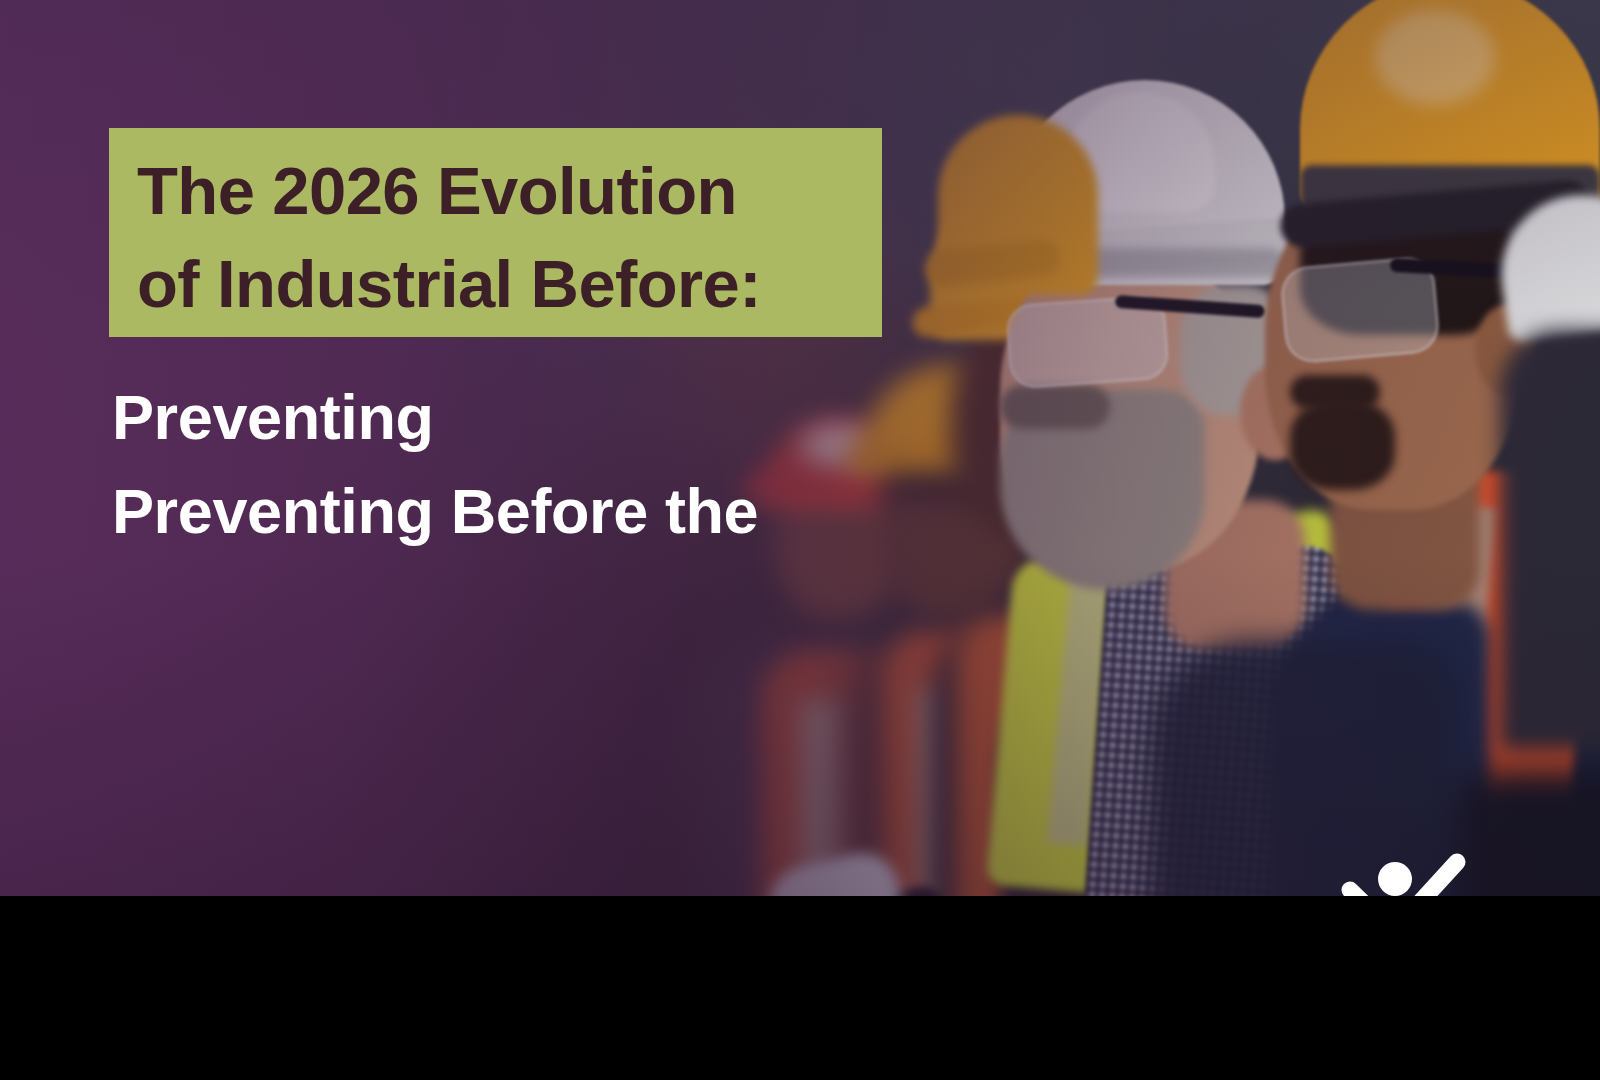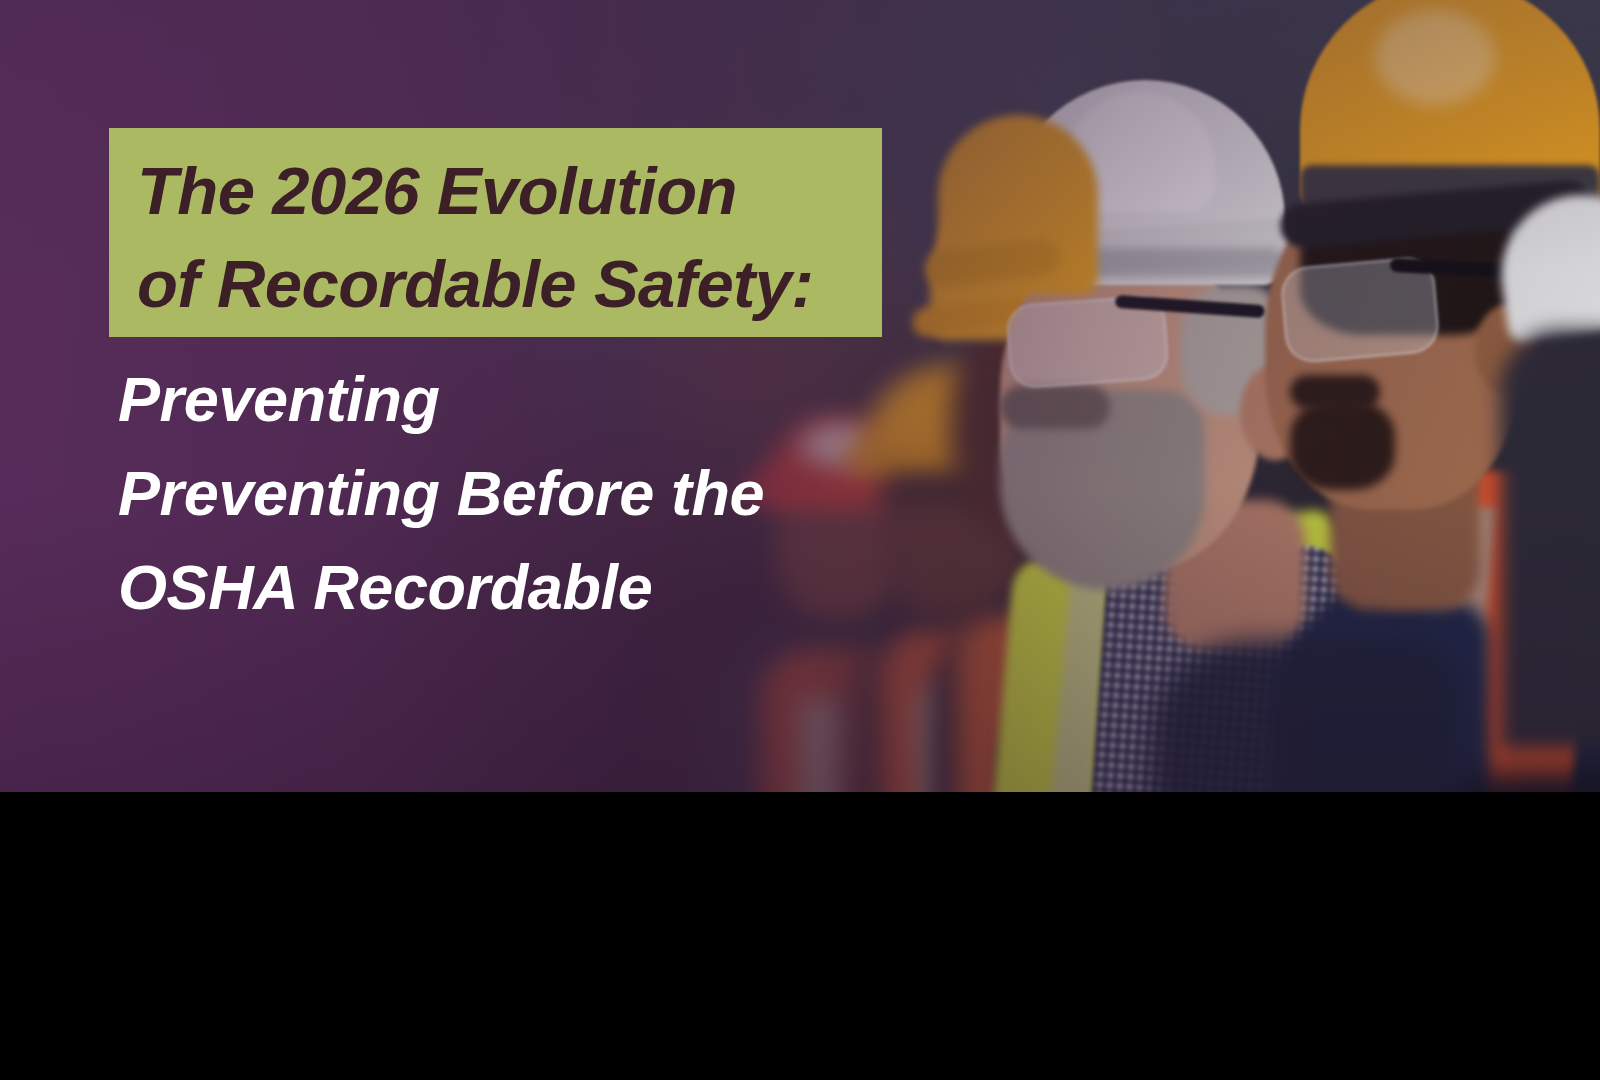--- a/index.html
+++ b/index.html
@@ -3,25 +3,24 @@
 <meta charset="utf-8">
 <style>
   html, body {
     margin: 0;
     padding: 0;
     background: #000;
   }
   #poster {
     position: relative;
     width: 1600px;
-    height: 792px;
+    height: 896px;
     overflow: hidden;
     font-family: "Liberation Sans", sans-serif;
     background: #7f1d1d;
-    font-style: italic;
   }
 
   
   .photo {
     position: absolute;
     inset: 0;
     background:
       
       radial-gradient(ellipse 900px 420px at 70% 108%, rgba(10,8,14,.80), rgba(10,8,14,0) 70%),
       
@@ -87,23 +86,22 @@
     font-weight: 700;
     line-height: 93px;
     letter-spacing: -0.6px;
     color: #3d2027;
     white-space: nowrap;
   }
 
   .subtitle {
     position: absolute;
     left: 112px;
-    top: 352px;
+    top: 370px;
     width: 820px;
-    margin-left: 6px;
   }
   .sub-line {
     font-size: 63px;
     font-weight: 700;
     line-height: 94px;
     letter-spacing: -0.4px;
     color: #ffffff;
     white-space: nowrap;
   }
 
@@ -225,27 +223,26 @@
 
     <div class="shape" style="left:1395px;top:770px;width:300px;height:330px;background:#131522;border-radius:120px 0 0 0;filter:blur(16px);"></div>
     <div class="shape" style="left:1150px;top:640px;width:310px;height:460px;background:#1a2137;border-radius:100px 60px 0 0;filter:blur(13px);opacity:.9;"></div>
   </div>
 
   <div class="overlay-purple"></div>
   <div class="overlay-tint"></div>
 
   <div class="title-box">
     <div class="title-line">The 2026 Evolution</div>
-    <div class="title-line">of Recordable Safety:</div>
+    <div class="title-line">of Industrial Before:</div>
   </div>
 
   <div class="subtitle">
     <div class="sub-line">Preventing</div>
     <div class="sub-line">Preventing Before the</div>
-    <div class="sub-line">OSHA Recordable</div>
   </div>
 
   <div class="logo">
     <svg viewBox="0 0 132 134" width="132" height="134">
       <g stroke="#ffffff" stroke-width="17" stroke-linecap="round" fill="none">
 
         <line x1="56" y1="86" x2="120" y2="16"></line>
 
         <line x1="56" y1="86" x2="13" y2="44"></line>
 

